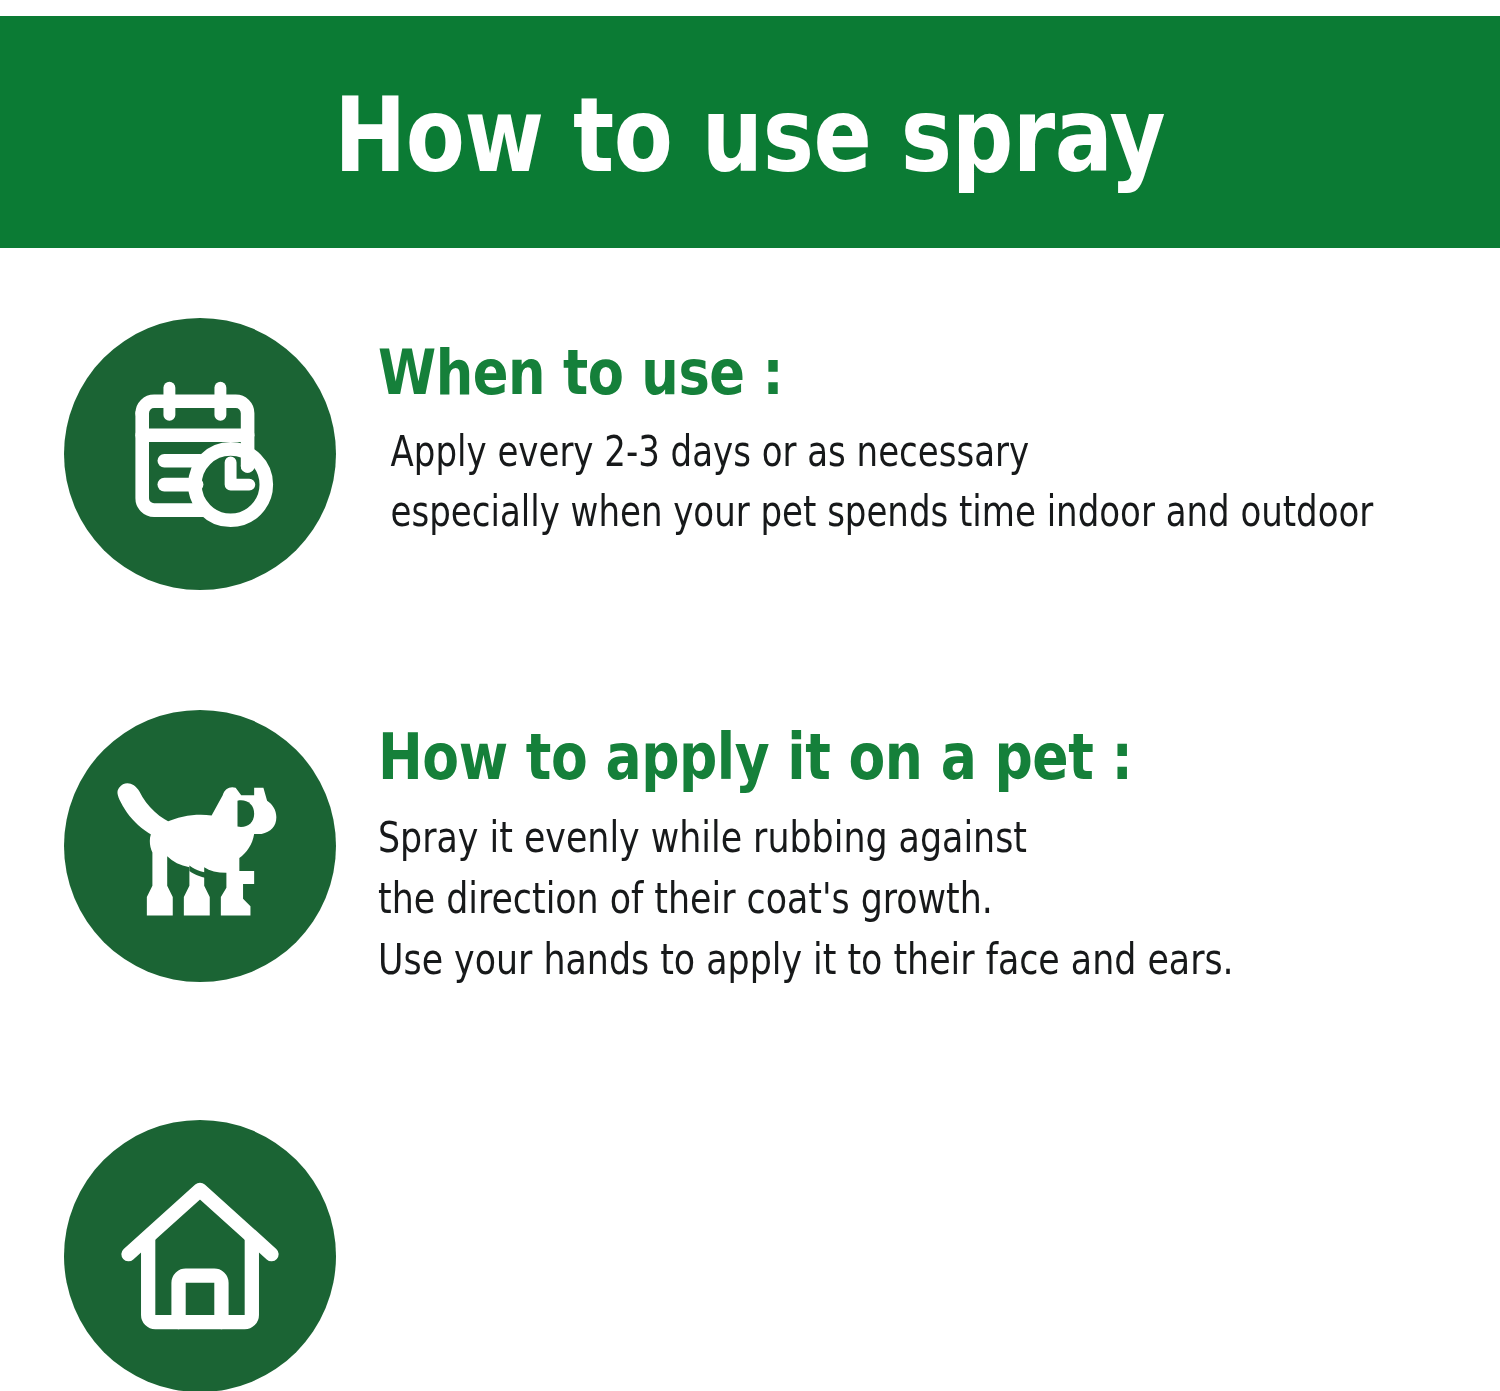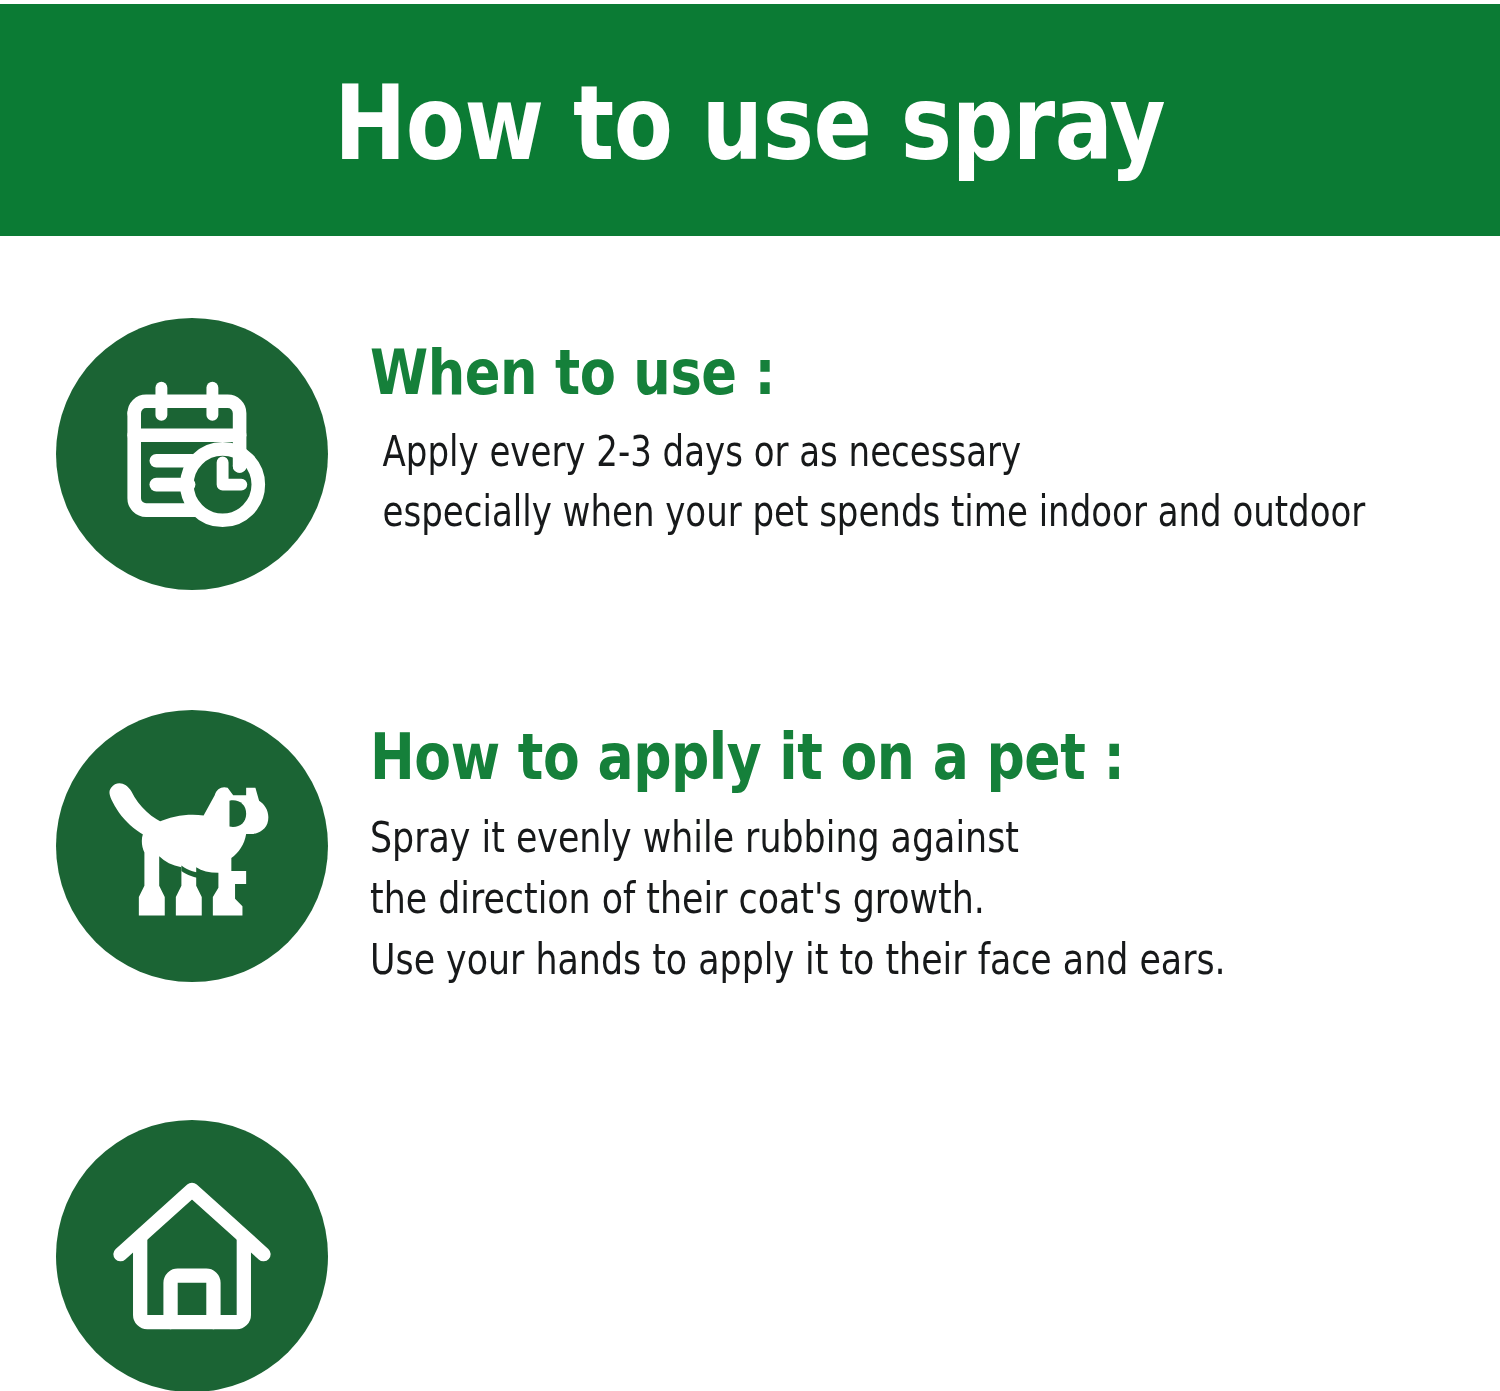--- a/index.html
+++ b/index.html
@@ -12,21 +12,21 @@
     height: 1391px;
     font-family: "Liberation Sans", sans-serif;
     overflow: hidden;
     position: relative;
   }
 
   
   .header-band {
     position: absolute;
     left: 0;
-    top: 4px;
+    top: 16px;
     width: 1500px;
     height: 232px;
     background: #0b7b34;
     display: flex;
     align-items: center;
     justify-content: center;
   }
   .header-title {
     color: #ffffff;
     font-family: "DejaVu Sans Condensed", "Liberation Sans Narrow", "Liberation Sans", sans-serif;
@@ -36,21 +36,21 @@
     letter-spacing: -0.5px;
     transform: scaleX(0.92);
     transform-origin: center center;
     white-space: nowrap;
     margin-top: 6px;
   }
 
   
   .sections {
     position: absolute;
-    left: 0;
+    left: 8px;
     top: 232px;
     width: 1239px;
     height: 1159px;
     border-radius: 13px;
   }
   .section {
     position: absolute;
     left: 0;
     width: 1500px;
     display: flex;

